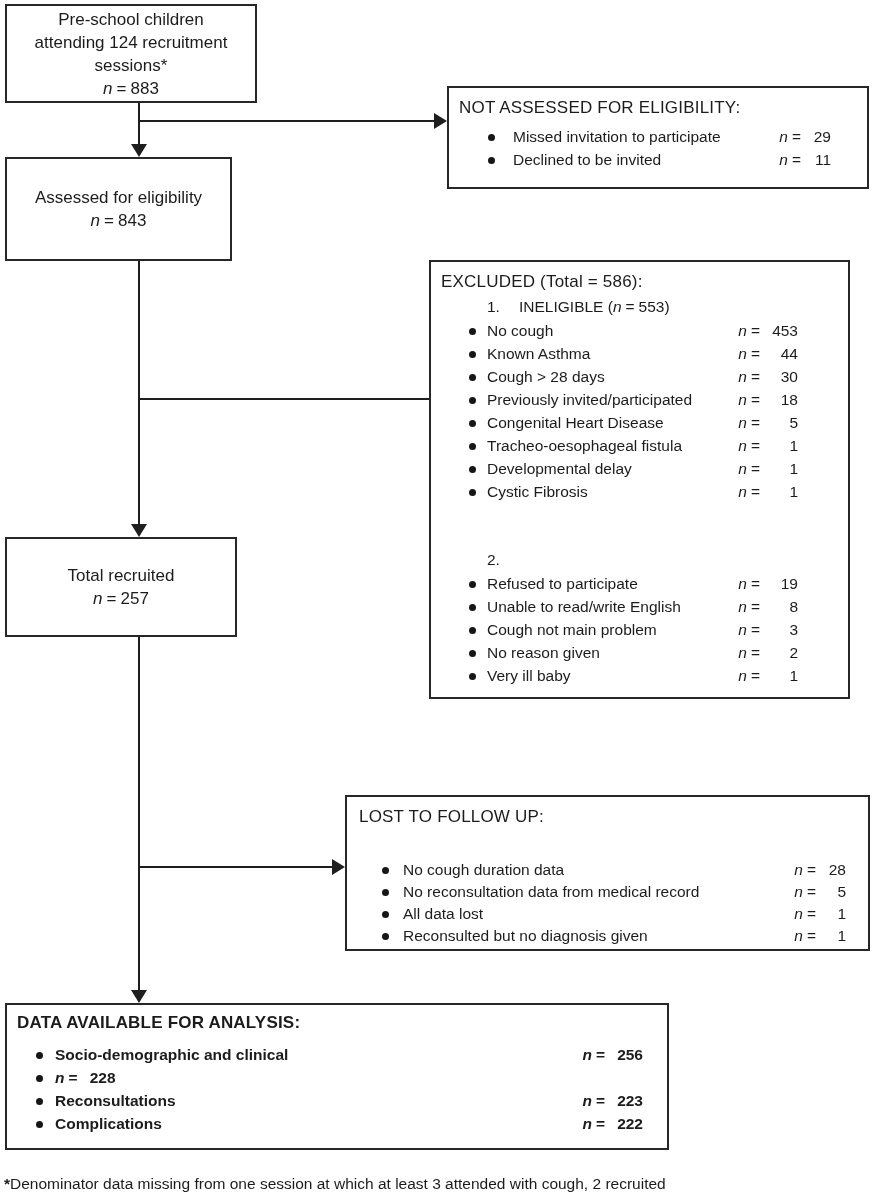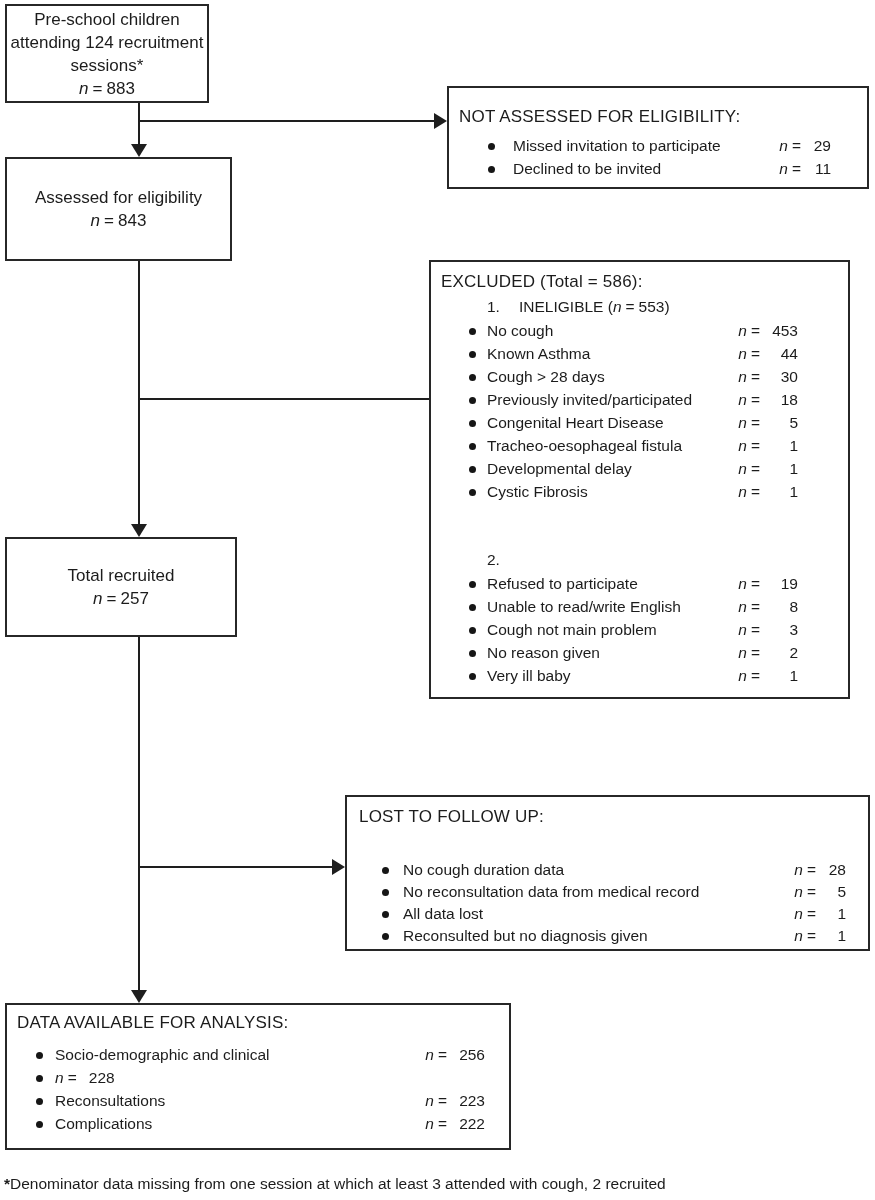--- a/index.html
+++ b/index.html
@@ -10,30 +10,30 @@
   }
   .arrows{position:absolute;left:0;top:0;pointer-events:none;}
   .arrows line{stroke:#1e1e1e;stroke-width:2;}
   .arrows polygon{fill:#1e1e1e;}
 
   .box{position:absolute;border:2px solid #272727;background:#fff;box-sizing:border-box;}
 
   
   .flow{display:flex;flex-direction:column;justify-content:center;align-items:center;
         text-align:center;font-size:17px;line-height:23px;}
-  #bx-recruit{left:5px;top:4px;width:204px;height:99px;}
+  #bx-recruit{left:5px;top:4px;width:252px;height:99px;}
   #bx-assessed{left:5px;top:157px;width:227px;height:104px;}
   #bx-total{left:5px;top:537px;width:232px;height:100px;}
 
   
   .side{font-size:15.5px;}
-  #bx-notassessed{left:447px;top:86px;width:422px;height:103px;padding:17px 10px;}
+  #bx-notassessed{left:447px;top:86px;width:422px;height:103px;padding:8px 10px;}
   #bx-excluded{left:429px;top:260px;width:421px;height:439px;padding:8px 10px;}
   #bx-lost{left:345px;top:795px;width:525px;height:156px;padding:8px 12px;}
-  #bx-data{left:5px;top:1003px;width:506px;height:147px;padding:6px 10px;}
+  #bx-data{left:5px;top:1003px;width:664px;height:147px;padding:6px 10px;font-weight:bold;}
 
   .btitle{font-size:17px;line-height:24px;letter-spacing:.2px;}
 
   .stat-row{display:flex;align-items:baseline;line-height:23px;white-space:nowrap;}
   #bx-lost .stat-row{line-height:22px;}
   .bullet{width:34px;text-align:center;flex:0 0 auto;align-self:center;}
   .dot{display:inline-block;width:7px;height:7px;border-radius:50%;background:#161616;vertical-align:middle;}
   .stat-label{flex:1 1 auto;overflow:hidden;}
   .nwrap{flex:0 0 auto;white-space:nowrap;}
   .nwrap i, .nline i, .shead i{font-style:italic;}

